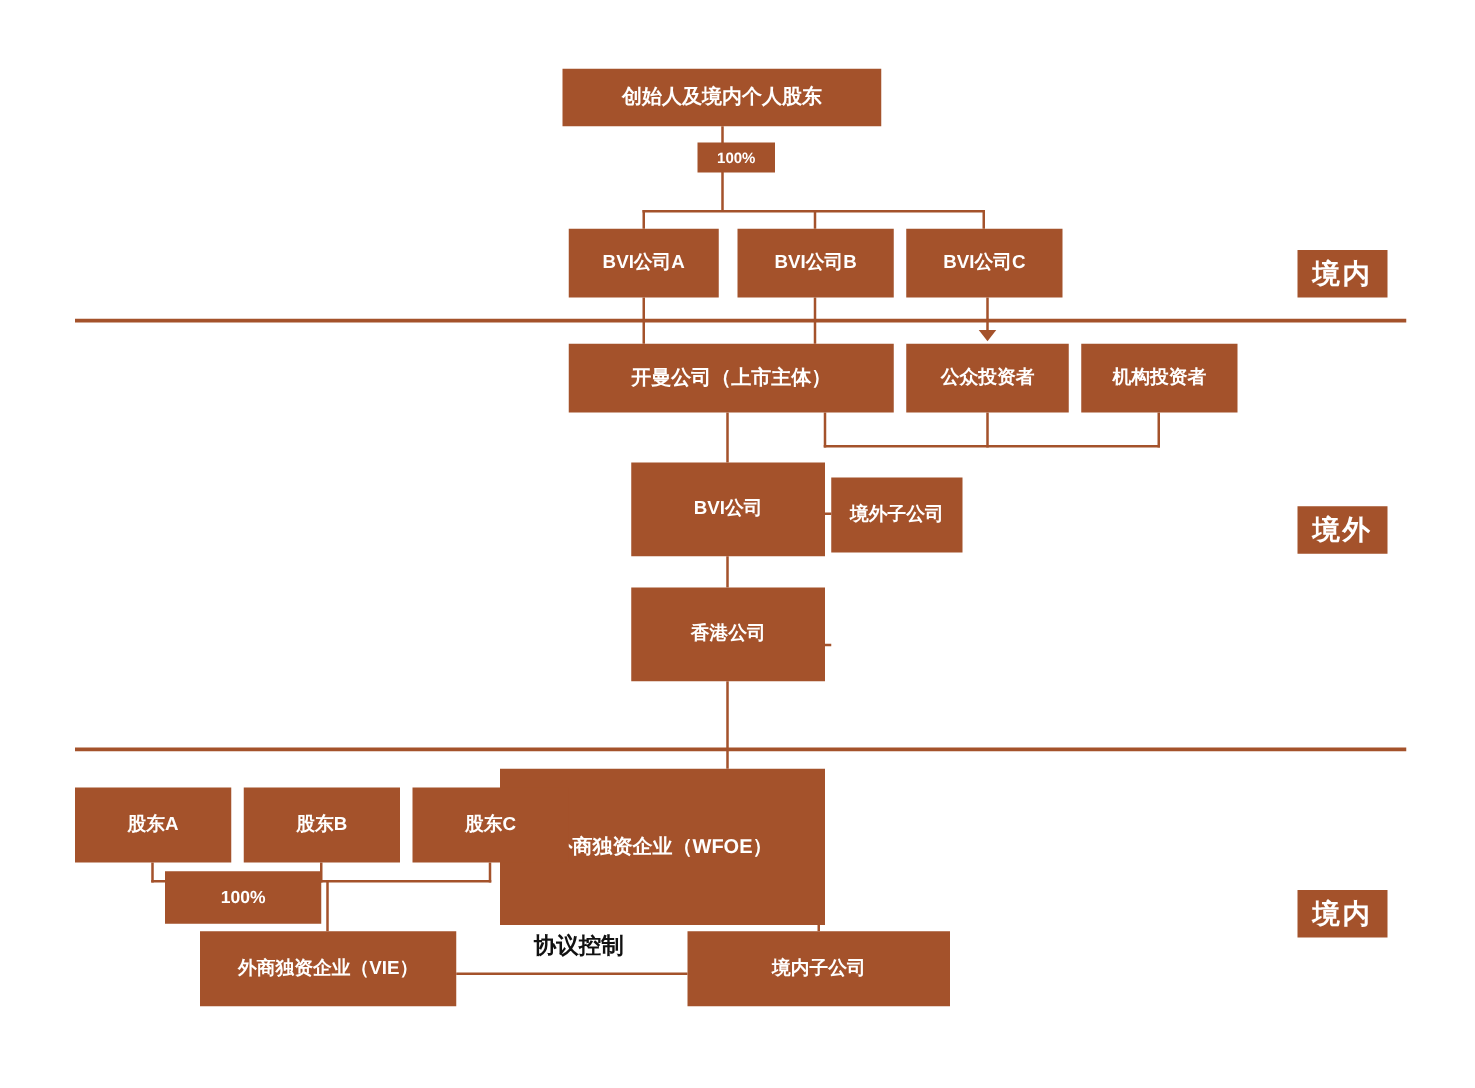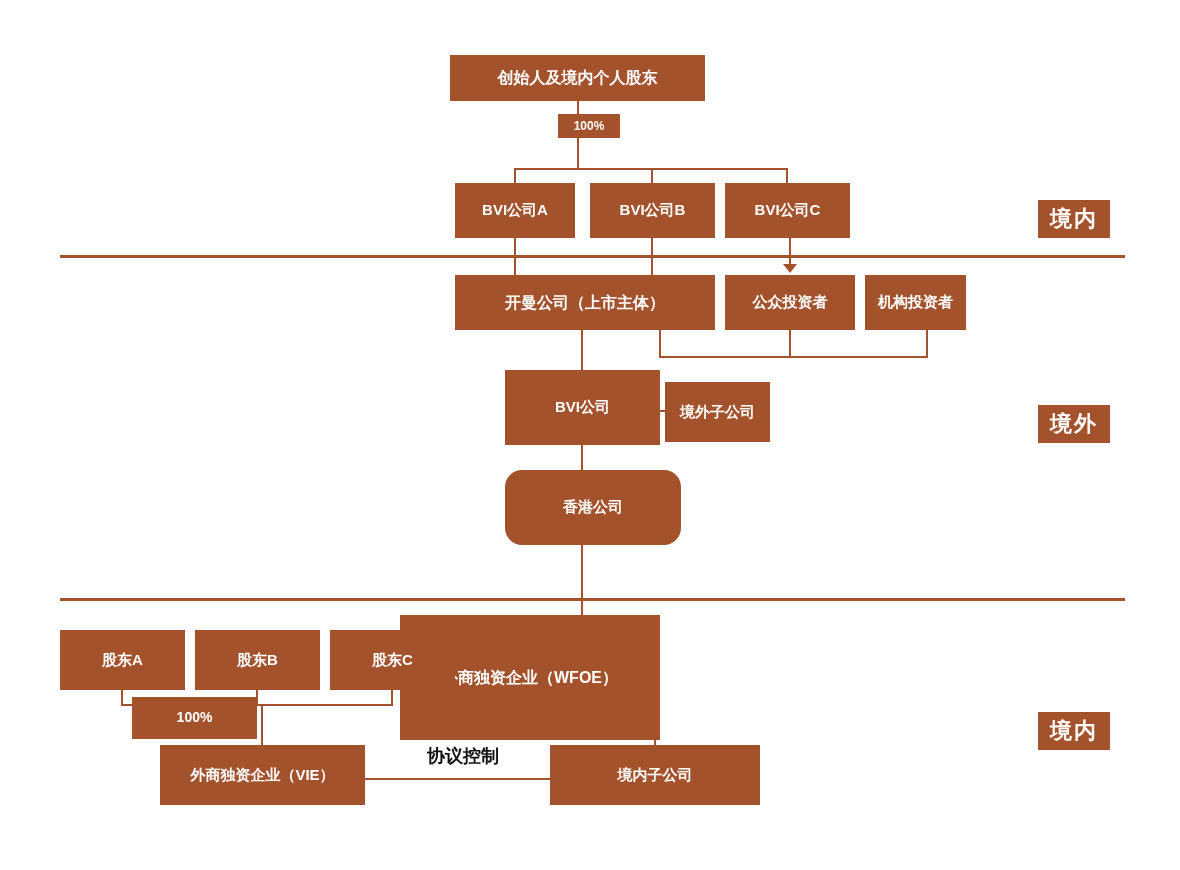--- a/index.html
+++ b/index.html
@@ -60,36 +60,36 @@
 
   <div class="divider" style="top:255px;"></div>
 
   <i class="line" style="left:514px;top:238px;width:2px;height:37px;"></i>
   <i class="line" style="left:651px;top:238px;width:2px;height:37px;"></i>
   <i class="line" style="left:789px;top:238px;width:2px;height:28px;"></i>
   <span class="arrow-down" style="left:783px;top:264px;"></span>
 
   <div class="box big" style="left:455px;top:275px;width:260px;height:55px;">开曼公司（上市主体）</div>
   <div class="box" style="left:725px;top:275px;width:130px;height:55px;">公众投资者</div>
-  <div class="box" style="left:865px;top:275px;width:101px;height:55px;font-family:Liberation Serif, serif;">机构投资者</div>
+  <div class="box" style="left:865px;top:275px;width:125px;height:55px;font-family:Liberation Serif, serif;">机构投资者</div>
 
   <i class="line" style="left:789px;top:330px;width:2px;height:28px;"></i>
   <i class="line" style="left:926px;top:330px;width:2px;height:28px;"></i>
   <i class="line" style="left:659px;top:356px;width:269px;height:2px;"></i>
   <i class="line" style="left:659px;top:330px;width:2px;height:28px;"></i>
 
   <i class="line" style="left:581px;top:330px;width:2px;height:40px;"></i>
   <div class="box" style="left:505px;top:370px;width:155px;height:75px;">BVI公司</div>
   <i class="line" style="left:660px;top:410px;width:5px;height:2px;"></i>
   <div class="box" style="left:665px;top:382px;width:105px;height:60px;">境外子公司</div>
 
   <div class="section-label" style="left:1038px;top:405px;">境外</div>
 
   <i class="line" style="left:581px;top:445px;width:2px;height:25px;"></i>
-  <div class="box" style="left:505px;top:470px;width:176px;height:75px;border-radius:17px;">香港公司</div>
+  <div class="box" style="left:505px;top:470px;width:155px;height:75px;">香港公司</div>
   <i class="line" style="left:660px;top:515px;width:5px;height:2px;"></i>
 
   <i class="line" style="left:581px;top:545px;width:2px;height:70px;"></i>
 
   <div class="divider" style="top:598px;"></div>
 
   <div class="box big" style="left:400px;top:615px;width:260px;height:125px;">外商独资企业（WFOE）</div>
 
   <div class="section-label" style="left:1038px;top:712px;">境内</div>
 

